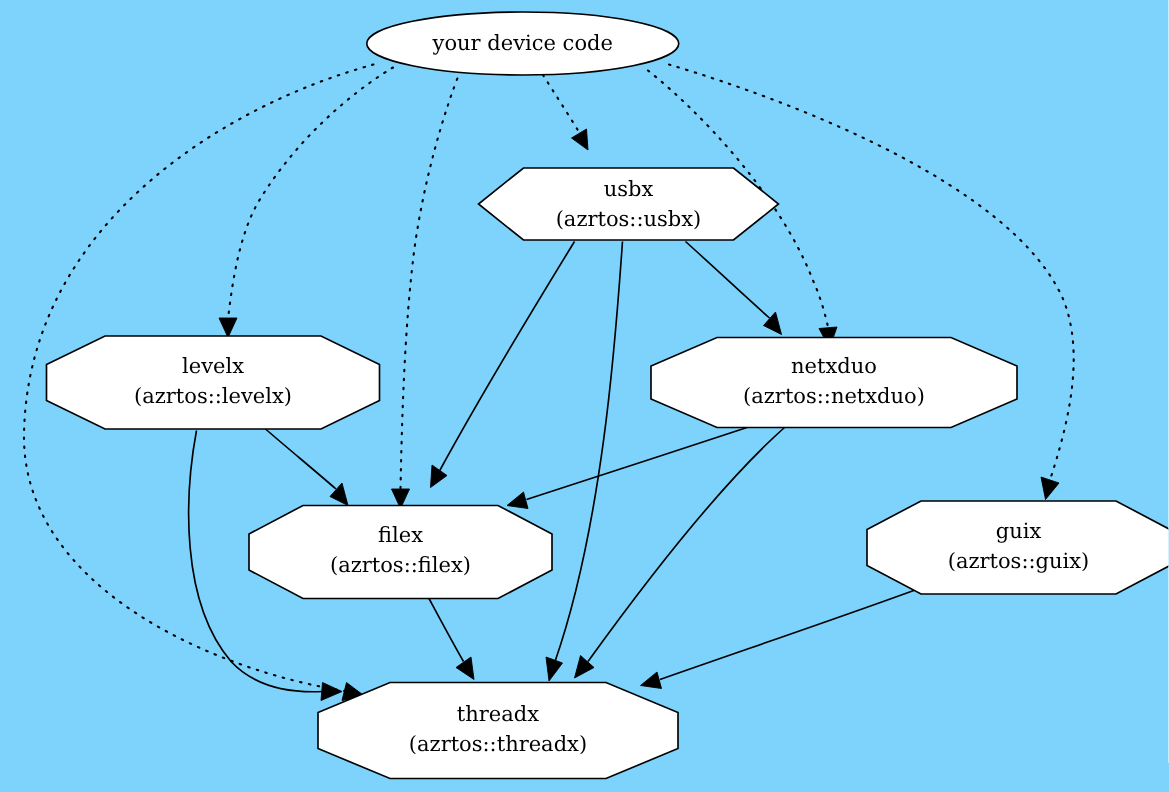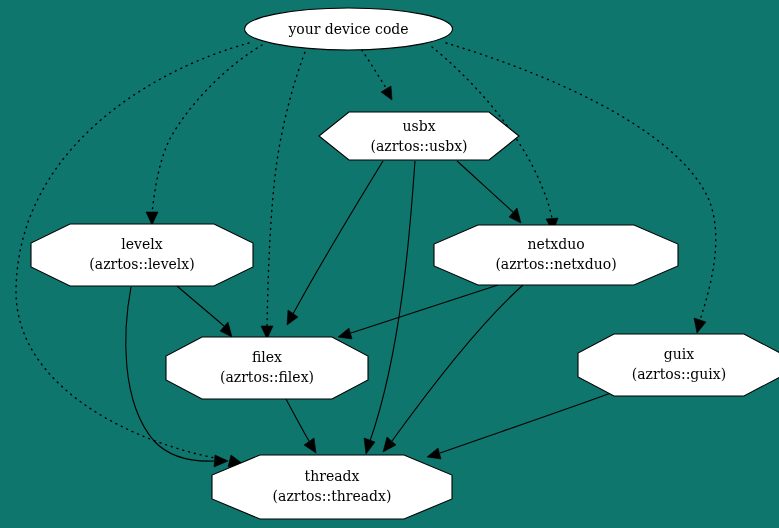--- a/index.html
+++ b/index.html
@@ -5,21 +5,21 @@
 <style>
   html, body {
     margin: 0;
     padding: 0;
     background: #ffffff;
   }
   #canvas {
     position: relative;
     width: 779px;
     height: 528px;
-    background: #0f766e;
+    background: #7dd3fc;
     font-family: "DejaVu Serif", "Liberation Serif", serif;
     overflow: hidden;
   }
   #graph-svg {
     position: absolute;
     left: 0;
     top: 0;
     width: 779px;
     height: 528px;
   }

